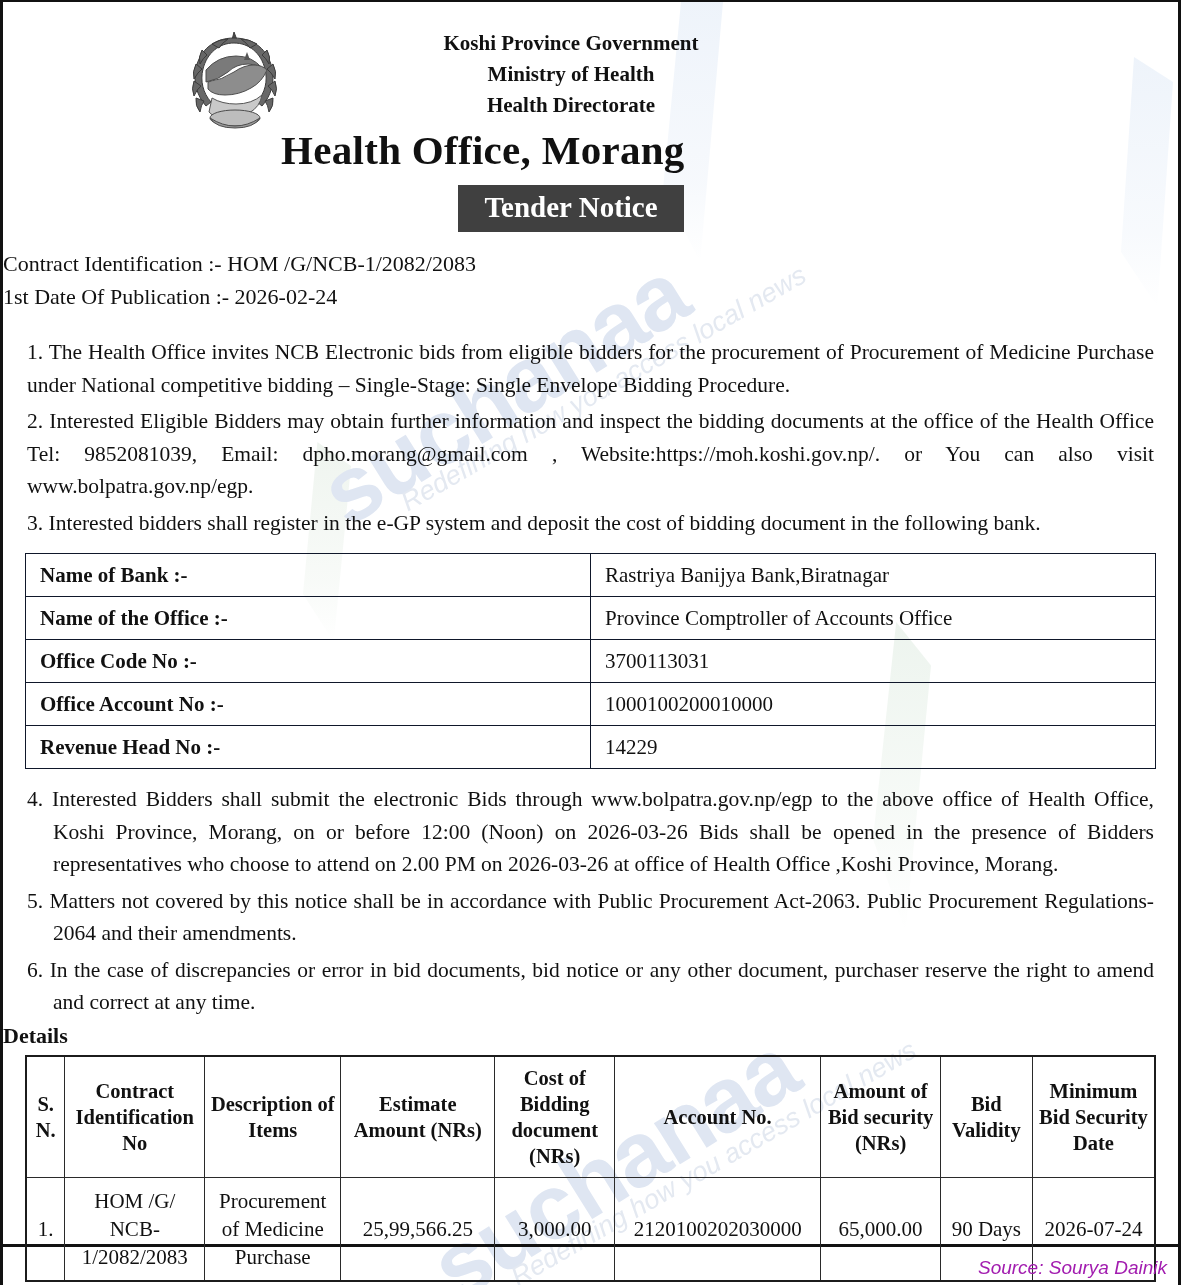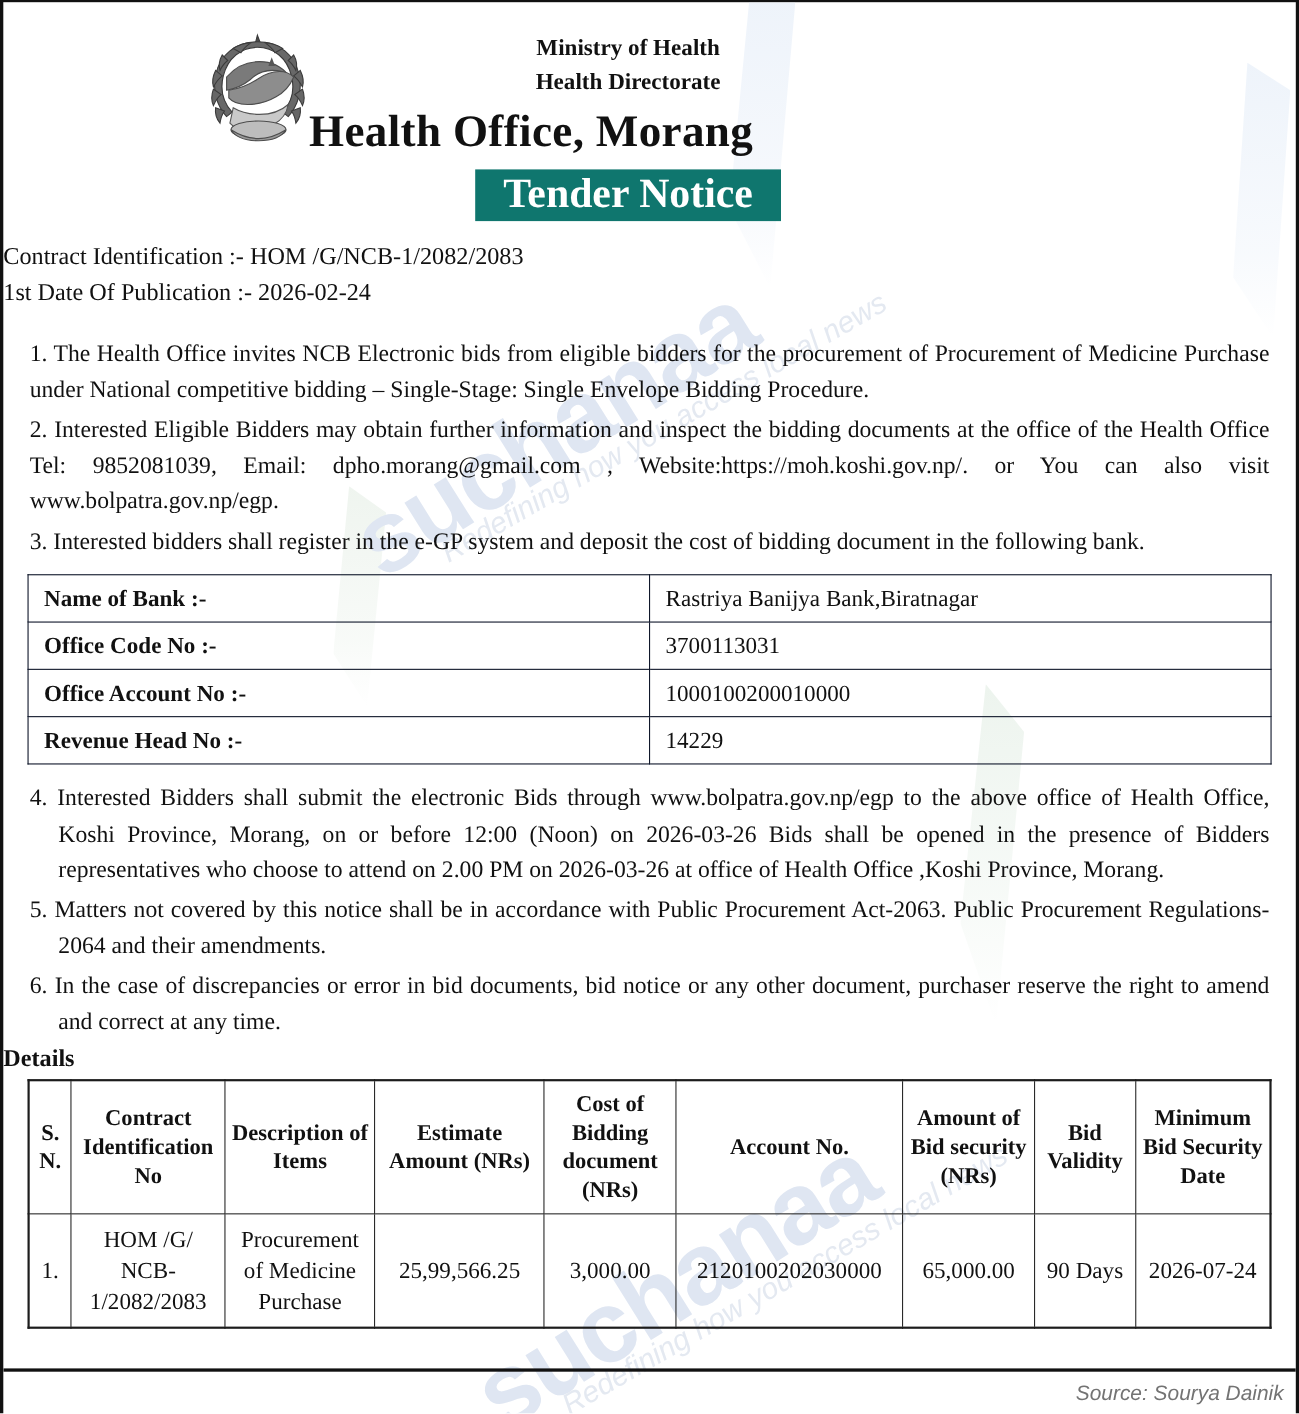--- a/index.html
+++ b/index.html
@@ -108,24 +108,24 @@
     letter-spacing: .3px;
   }
   #tender-banner-row {
     width: 580px;
     margin-left: -22px;
     margin-top: 10px;
     text-align: center;
   }
   #tender-banner {
     display: inline-block;
-    background: #0f766e;
+    background: #404040;
     color: #ffffff;
     font-weight: bold;
-    font-size: 38px;
+    font-size: 29px;
     line-height: 33px;
     padding: 6px 26px 8px 26px;
   }
   .center-bold {
     text-align: left;
     font-weight: normal;
     font-size: 22px;
     line-height: 31px;
   }
   #contract-id { margin-top: 16px; }
@@ -208,21 +208,21 @@
     bottom: 38px;
     border-top: 3px solid #111;
   }
   #source-line {
     position: absolute;
     right: 14px;
     bottom: 6px;
     font-style: italic;
     font-size: 19px;
     font-family: "Liberation Sans", sans-serif;
-    color: #737373;
+    color: #a21caf;
     z-index: 3;
   }
 </style>
 </head>
 <body>
 
 <div id="page">
 
   <div class="wm-blob" id="blob-a"></div>
   <div class="wm-blob" id="blob-b"></div>
@@ -262,20 +262,21 @@
             <path d="M26 56 q14 -2 26 -10 q10 -7 20 -7 q8 0 13 5 q-5 12 -16 18 q-12 7 -26 7 q-12 0 -17 -6 z" fill="#8d8d8d" stroke="#4d4d4d" stroke-width="1"></path>
             <path d="M30 72 q10 6 24 6 q16 0 26 -9 q-2 12 -13 18 q-10 6 -22 6 q-12 0 -18 -7 z" fill="#c9c9c9" stroke="#555" stroke-width="1"></path>
             <ellipse cx="53" cy="92" rx="25" ry="8" fill="#bdbdbd" stroke="#4d4d4d" stroke-width="1"></ellipse>
             <path d="M28 92 q25 16 50 0 q-6 10 -25 10 q-19 0 -25 -10 z" fill="#9a9a9a" stroke="#4d4d4d" stroke-width="1"></path>
             <path d="M62 34 l3 -8 l3 8 z" fill="#555"></path>
           </g>
         </svg>
       </div>
 
       <div id="org-lines">
+        <div class="org-line">Koshi Province Government</div>
         <div class="org-line">Ministry of Health</div>
         <div class="org-line">Health Directorate</div>
         <div id="office-title">Health Office, Morang</div>
         <div id="tender-banner-row">
           <span id="tender-banner">Tender Notice</span>
         </div>
       </div>
     </div>
 
     <div class="center-bold" id="contract-id">Contract Identification :- HOM /G/NCB-1/2082/2083</div>
@@ -285,20 +286,24 @@
       <p class="para">1. The Health Office invites NCB Electronic bids from eligible bidders for the procurement of Procurement of Medicine Purchase under National competitive bidding – Single-Stage: Single Envelope Bidding Procedure.</p>
       <p class="para">2. Interested Eligible Bidders may obtain further information and inspect the bidding documents at the office of the Health Office Tel: 9852081039, Email: dpho.morang@gmail.com , Website:https://moh.koshi.gov.np/. or You can also visit www.bolpatra.gov.np/egp.</p>
       <p class="para">3. Interested bidders shall register in the e-GP system and deposit the cost of bidding document in the following bank.</p>
     </div>
 
     <table id="bank-table">
       <tbody>
         <tr>
           <td class="lbl">Name of Bank :-</td>
           <td class="val">Rastriya Banijya Bank,Biratnagar</td>
+        </tr>
+        <tr>
+          <td class="lbl">Name of the Office :-</td>
+          <td class="val">Province Comptroller of Accounts Office</td>
         </tr>
         <tr>
           <td class="lbl">Office Code No :-</td>
           <td class="val">3700113031</td>
         </tr>
         <tr>
           <td class="lbl">Office Account No :-</td>
           <td class="val">1000100200010000</td>
         </tr>
         <tr>

